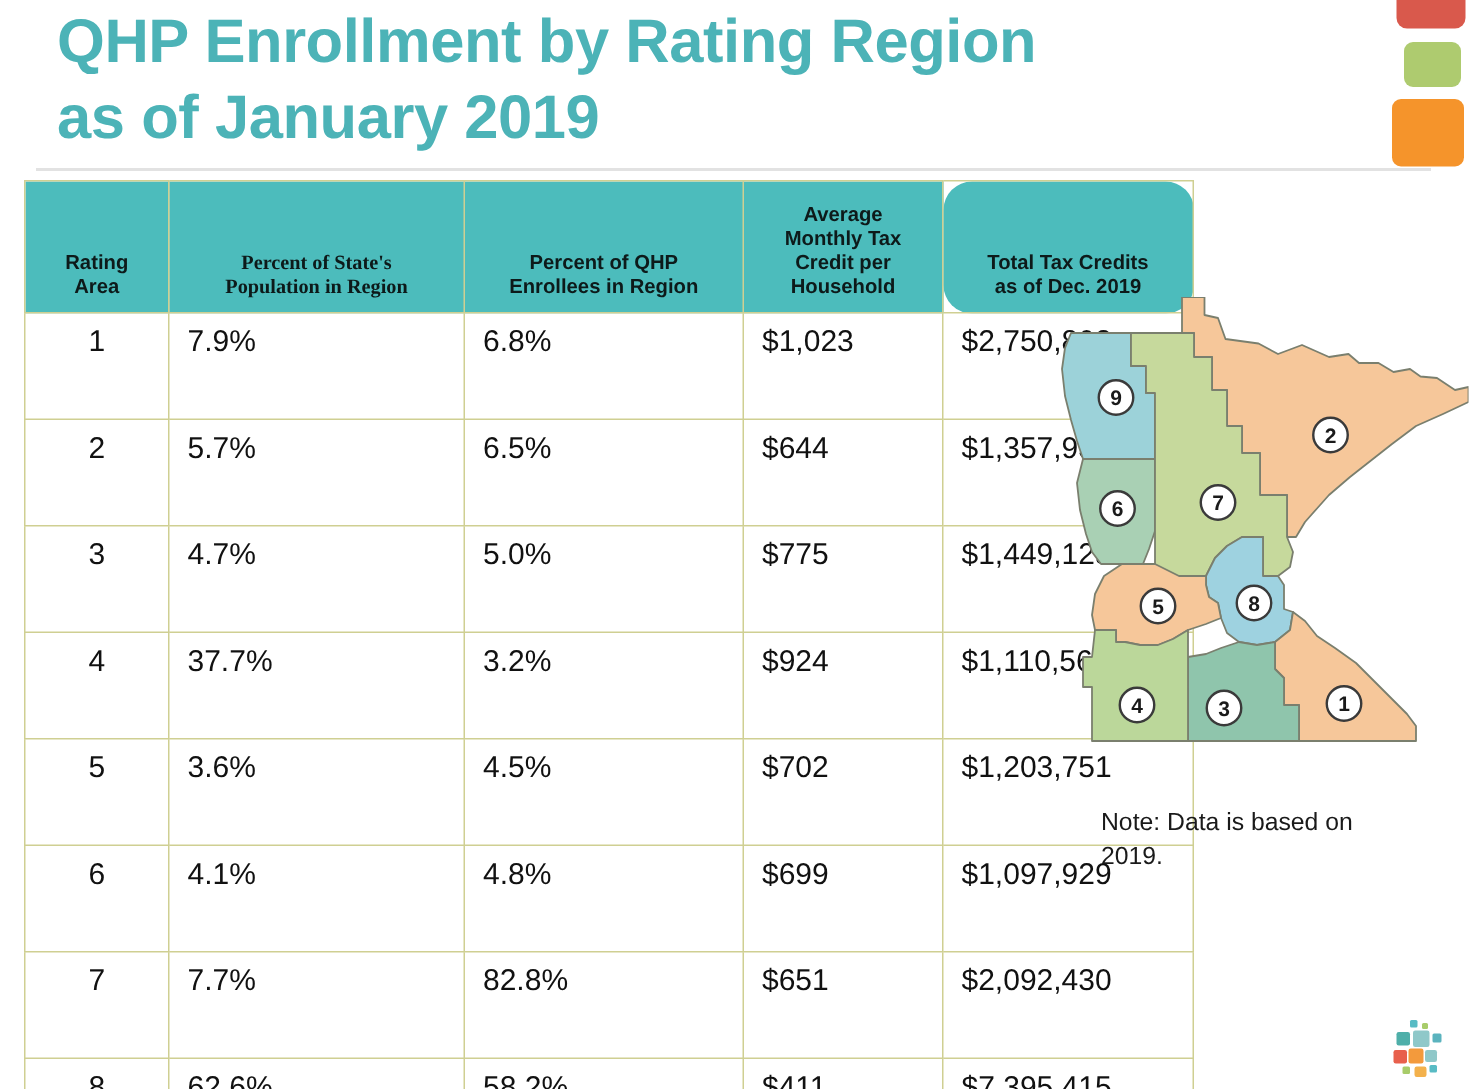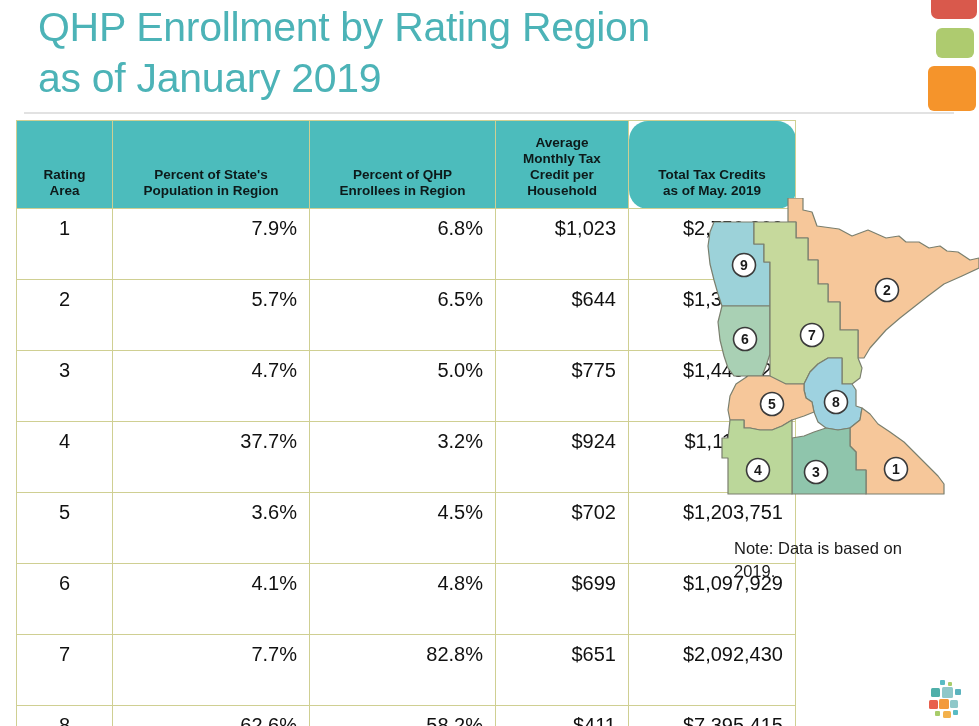--- a/index.html
+++ b/index.html
@@ -17,21 +17,21 @@
   }
 
   
   #title {
     position: absolute;
     left: 38px;
     top: 2px;
     width: 760px;
     font-size: 41px;
     line-height: 51px;
-    font-weight: normal;
+    font-weight: bold;
     color: #4CB3B7;
     letter-spacing: -0.3px;
   }
   #title .line { display: block; white-space: nowrap; }
 
   
   #title-rule {
     position: absolute;
     left: 24px;
     top: 112px;
@@ -68,35 +68,35 @@
     color: #0d1a1a;
     font-size: 13.5px;
     font-weight: bold;
     line-height: 16px;
     vertical-align: bottom;
     padding: 6px 10px 9px 10px;
     height: 72px;
     border-color: #CFCF92;
   }
   #enrollment-table thead th.hdr-area      { width: 75px;  }
-  #enrollment-table thead th.hdr-pctpop    { width: 176px; }
+  #enrollment-table thead th.hdr-pctpop    { width: 176px; font-family: Liberation Serif, serif; }
   #enrollment-table thead th.hdr-pctenr    { width: 165px; }
   #enrollment-table thead th.hdr-avgcredit { width: 112px; }
   #enrollment-table thead th.hdr-totcredit { width: 146px; border-radius: 19px; }
 
   #enrollment-table tbody td {
     font-size: 20px;
     height: 62px;
     vertical-align: top;
     padding: 8px 12px 0 12px;
     background: #ffffff;
     color: #111111;
   }
   #enrollment-table tbody td.c-area { text-align: center; padding-left: 6px; padding-right: 6px;}
-  #enrollment-table tbody td.c-num  { text-align: right; }
+  #enrollment-table tbody td.c-num  { }
 
   
   #mn-map {
     position: absolute;
     left: 700px;
     top: 198px;
     width: 280px;
     height: 340px;
   }
 
@@ -149,21 +149,21 @@
         <div>Enrollees in Region</div>
       </th>
       <th class="hdr-avgcredit">
         <div>Average</div>
         <div>Monthly Tax</div>
         <div>Credit per</div>
         <div>Household</div>
       </th>
       <th class="hdr-totcredit">
         <div>Total Tax Credits</div>
-        <div>as of May. 2019</div>
+        <div>as of Dec. 2019</div>
       </th>
     </tr>
   </thead>
   <tbody id="table-body">
       <tr>
         <td class="c-area">1</td>
         <td class="c-num">7.9%</td>
         <td class="c-num">6.8%</td>
         <td class="c-num">$1,023</td>
         <td class="c-num">$2,750,802</td>

